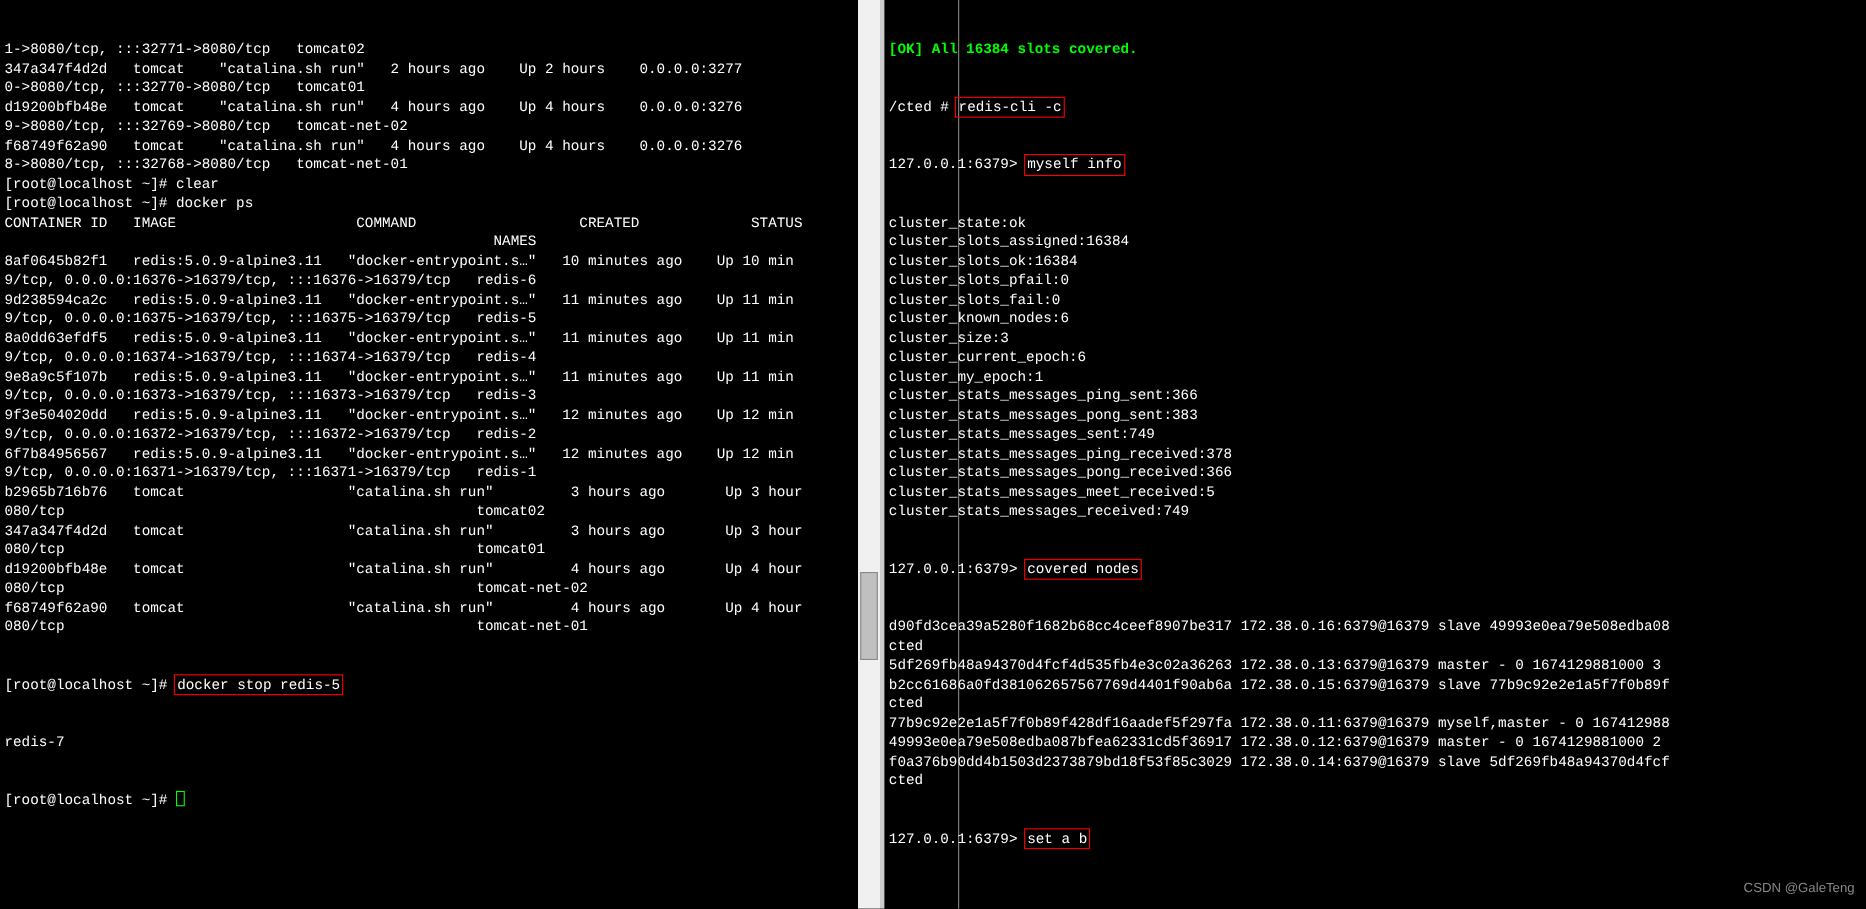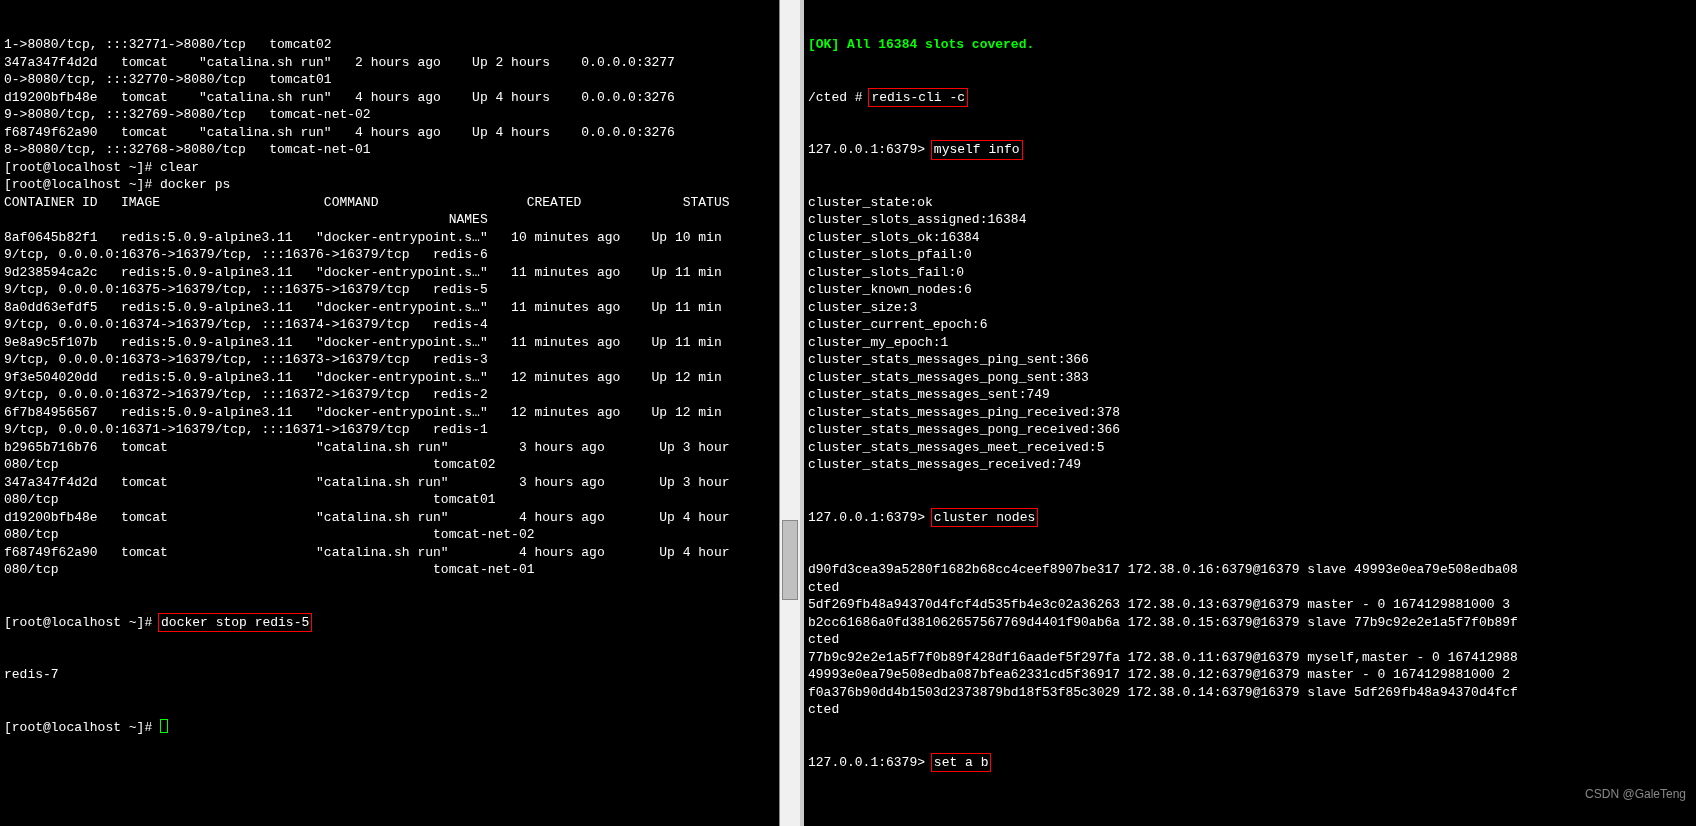--- a/index.html
+++ b/index.html
@@ -16,21 +16,21 @@
     white-space: pre;
   }
   .pane {
     position: absolute;
     top: 0;
     overflow: hidden;
     padding: 1px 4px 4px 4px;
   }
   .pane-left {
     left: 0;
-    width: 780px;
+    width: 872px;
     height: 826px;
     border-right: 1px solid #888;
   }
   .pane-right {
     left: 804px;
     width: 772px;
     height: 826px;
   }
   .scrollbar {
     position: absolute;
@@ -67,21 +67,21 @@
     display: inline-block;
     width: 8px;
     height: 14px;
     border: 1px solid #00ff00;
     vertical-align: middle;
     margin-bottom: 2px;
   }
   .watermark {
     position: absolute;
     right: 10px;
-    bottom: 23px;
+    bottom: 10px;
     color: #888;
     font-size: 12px;
     font-family: Arial, sans-serif;
   }
 </style>
 </head>
 <body>
 
 
 
@@ -98,21 +98,21 @@
   <div class="scroll-thumb" style="top:520px;height:80px;"></div>
 </div>
 <div class="divider-right"></div>
 
 
 <div class="pane pane-right">
   <div><span class="ok-green">[OK]</span><span class="ok-green"> All 16384 slots covered.</span></div>
   <div><span>/cted # </span><span class="redbox">redis-cli -c</span></div>
   <div><span>127.0.0.1:6379&gt; </span><span class="redbox">myself info</span></div>
   <div id="right-info"><div>cluster_state:ok</div><div>cluster_slots_assigned:16384</div><div>cluster_slots_ok:16384</div><div>cluster_slots_pfail:0</div><div>cluster_slots_fail:0</div><div>cluster_known_nodes:6</div><div>cluster_size:3</div><div>cluster_current_epoch:6</div><div>cluster_my_epoch:1</div><div>cluster_stats_messages_ping_sent:366</div><div>cluster_stats_messages_pong_sent:383</div><div>cluster_stats_messages_sent:749</div><div>cluster_stats_messages_ping_received:378</div><div>cluster_stats_messages_pong_received:366</div><div>cluster_stats_messages_meet_received:5</div><div>cluster_stats_messages_received:749</div></div>
-  <div><span>127.0.0.1:6379&gt; </span><span class="redbox">cluster nodes</span></div>
+  <div><span>127.0.0.1:6379&gt; </span><span class="redbox">covered nodes</span></div>
   <div id="right-nodes"><div>d90fd3cea39a5280f1682b68cc4ceef8907be317 172.38.0.16:6379@16379 slave 49993e0ea79e508edba08</div><div>cted</div><div>5df269fb48a94370d4fcf4d535fb4e3c02a36263 172.38.0.13:6379@16379 master - 0 1674129881000 3</div><div>b2cc61686a0fd381062657567769d4401f90ab6a 172.38.0.15:6379@16379 slave 77b9c92e2e1a5f7f0b89f</div><div>cted</div><div>77b9c92e2e1a5f7f0b89f428df16aadef5f297fa 172.38.0.11:6379@16379 myself,master - 0 167412988</div><div>49993e0ea79e508edba087bfea62331cd5f36917 172.38.0.12:6379@16379 master - 0 1674129881000 2</div><div>f0a376b90dd4b1503d2373879bd18f53f85c3029 172.38.0.14:6379@16379 slave 5df269fb48a94370d4fcf</div><div>cted</div></div>
   <div><span>127.0.0.1:6379&gt; </span><span class="redbox">set a b</span></div>
   
   
   
   
   
   
   
   

